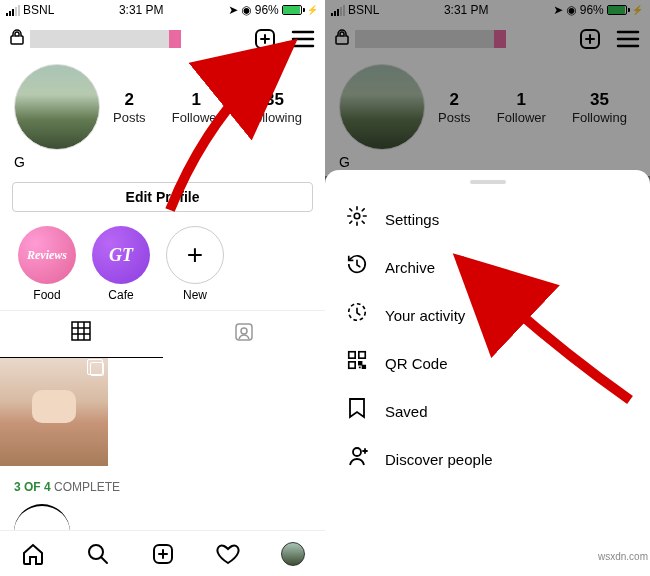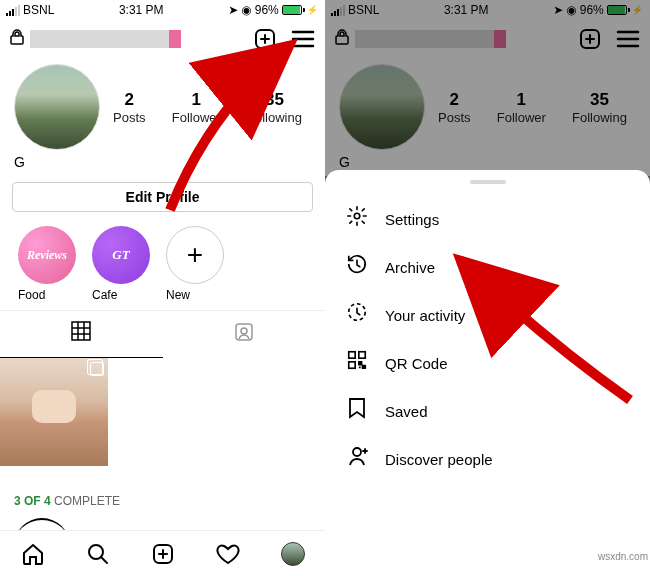--- a/index.html
+++ b/index.html
@@ -29,38 +29,38 @@
   .topbar-right { display:flex; align-items:center; gap:14px; }
   .create-btn svg, .hamburger svg { display:block; }
   .profile-row { display:flex; align-items:center; padding:6px 10px 0 14px; }
   .avatar-big { width:86px; height:86px; border-radius:50%; overflow:hidden; background:linear-gradient(180deg,#a9c4b5 0%,#b7cab0 35%,#637a52 65%,#3d4f34 100%); border:1px solid #ddd; }
   .stats { flex:1; display:flex; justify-content:space-around; text-align:center; }
   .stat .num { font-size:17px; font-weight:700; }
   .stat .lbl { font-size:13px; color:#222; }
   .username-line { padding:4px 14px 6px 14px; font-size:14px; font-weight:500; }
   .edit-btn { margin:6px 12px; padding:6px 0; text-align:center; border:1px solid #cfcfcf; border-radius:4px; font-size:14px; font-weight:700; }
   .highlights { display:flex; gap:16px; padding:8px 18px; }
-  .hl { font-size:12px; }
+  .hl { text-align:center; font-size:12px; }
   .hl .circ { width:58px; height:58px; border-radius:50%; display:flex; align-items:center; justify-content:center; font-size:18px; font-weight:bold; color:#fff; }
   .hl .lbl { margin-top:4px; }
   .hl.food .circ { background: radial-gradient(circle at 30% 30%, #ff9bd4, #e4649a); font-family:cursive; font-style:italic; }
   .hl.cafe .circ { background: radial-gradient(circle at 30% 30%, #b867f5, #8d3fe0); font-family:cursive; font-style:italic; }
   .hl.new .circ { background:#fff; border:1px solid #ccc; color:#000; font-weight:400; font-size:28px; }
   .tabs { display:flex; border-top:1px solid #eee; }
   .tab { flex:1; text-align:center; padding:10px 0; font-size:18px; }
   .tab.active { border-bottom:1px solid #000; }
   .grid-row { display:flex; }
   .post-thumb { width:108px; height:108px; background:#d4b9a8; position:relative; }
   .post-thumb .inner { position:absolute; inset:0; background:linear-gradient(180deg,#e9d8cb 0%,#d8bba3 40%,#c79478 60%,#a67c5a 100%); }
   .post-thumb .hand { position:absolute; top:30%; left:30%; width:40%; height:30%; background:#f1d8c2; border-radius:10px; }
   .post-thumb .multi { position:absolute; top:4px; right:4px; width:14px; height:14px; border:1.5px solid #fff; border-radius:2px; }
   .post-thumb .multi::before { content:""; position:absolute; left:-4px; top:-4px; width:14px; height:14px; border:1.5px solid #fff; border-radius:2px; background:rgba(255,255,255,0.1); }
   .complete { padding:12px 14px 4px 14px; }
   .complete .h { font-weight:700; font-size:15px; }
-  .complete .sub { font-size:12px; color:#666; margin-top:16px; }
+  .complete .sub { font-size:12px; color:#666; margin-top:2px; }
   .complete .sub b { color:#2a8a3a; font-weight:600; }
   .partial-circ { margin:6px 14px; width:56px; height:28px; border-top:2px solid #000; border-top-left-radius:56px; border-top-right-radius:56px; }
   .bottomnav { position:absolute; bottom:0; left:0; right:0; height:46px; background:#fff; border-top:1px solid #eee; display:flex; justify-content:space-around; align-items:center; }
   .bottomnav .nitem svg { display:block; }
   .bottomnav .avatar-sm { width:24px; height:24px; border-radius:50%; background:linear-gradient(180deg,#a9c4b5,#3d4f34); border:1px solid #333; }
   .watermark { position:absolute; bottom:14px; right:2px; font-size:10px; color:#888; z-index:200; }
   .big-arrow { position:absolute; z-index:50; pointer-events:none; }
   
   .right .statusbar, .right .topbar, .right .profile-row, .right .stats, .right .username-line { filter: none; }
   .right .statusbar span, .right .topbar, .right .stats, .right .username-line { color:#000; }
@@ -148,21 +148,21 @@
     <div class="username-line">G</div>
 
     <div class="edit-btn">Edit Profile</div>
 
     <div class="highlights">
       <div class="hl food">
         <div class="circ" style="font-size:12px">Reviews</div>
         <div class="lbl">Food</div>
       </div>
       <div class="hl cafe">
-        <div class="circ" style="font-size:13px">GT</div>
+        <div class="circ" style="font-size:18px">GT</div>
         <div class="lbl">Cafe</div>
       </div>
       <div class="hl new">
         <div class="circ">+</div>
         <div class="lbl">New</div>
       </div>
     </div>
 
     <div class="tabs">
       <div class="tab active">

